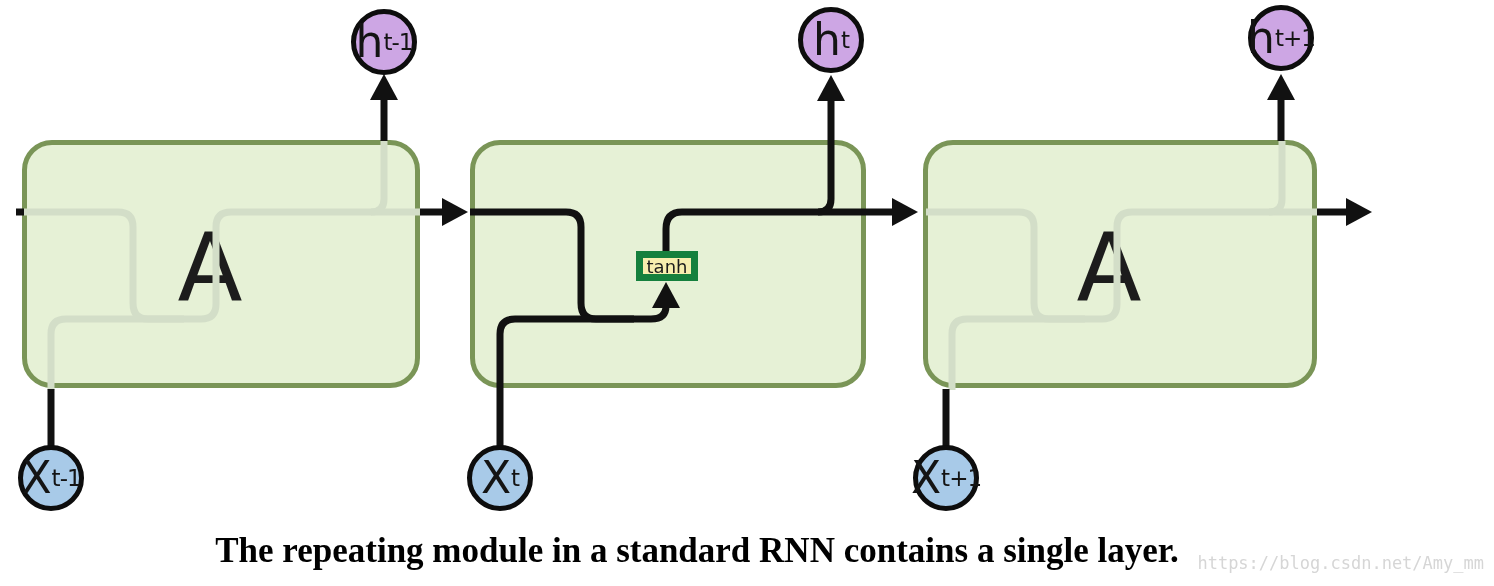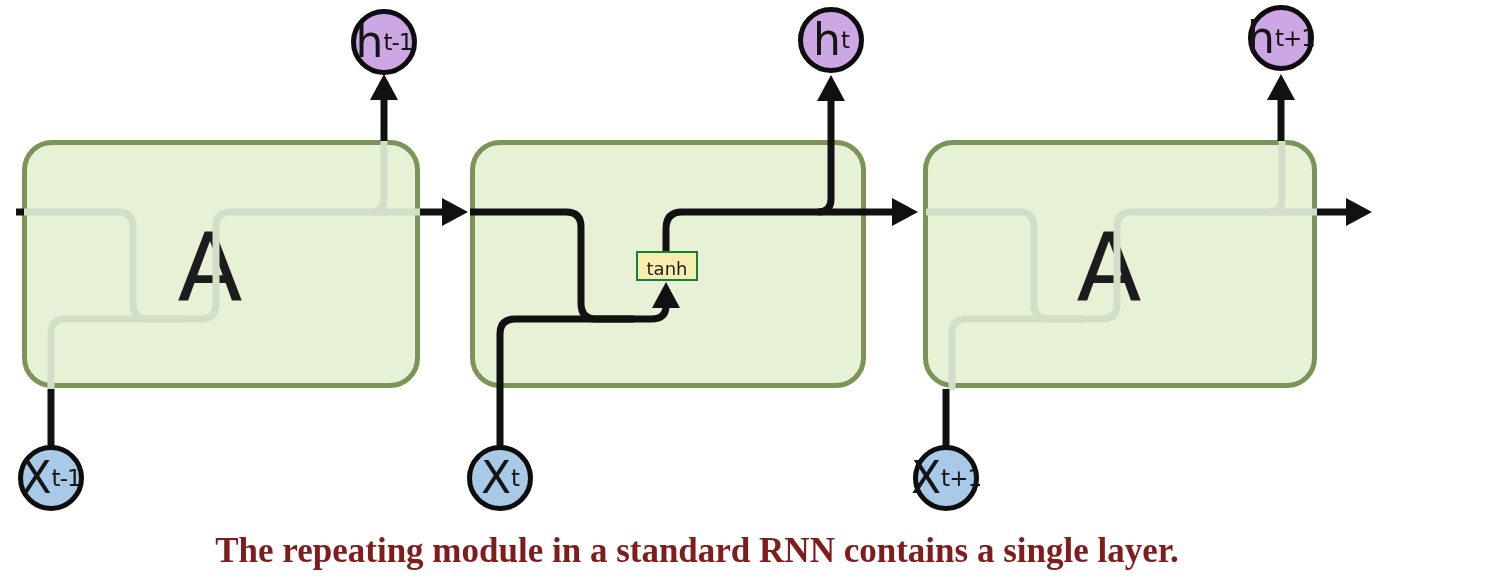--- a/index.html
+++ b/index.html
@@ -21,28 +21,28 @@
     position:absolute; width:66px; height:66px; border-radius:50%;
     border:5px solid #0d0d0d; box-sizing:border-box; z-index:3;
     display:flex; align-items:center; justify-content:center; white-space:nowrap;
   }
   .node.hidden-state { background:#cda6e4; }
   .node.input { background:#a8cae8; }
   .node .main { font-size:44px; color:#141414; line-height:1; }
   .node .sub  { font-size:23px; color:#141414; line-height:1; letter-spacing:-1px; }
   .tanh-box {
     position:absolute; left:636px; top:251px; width:62px; height:30px;
-    background:#f7eeae; border:2px solid #15803d; box-sizing:border-box;
-    display:flex; align-items:flex-end; justify-content:center; z-index:3;
+    background:#f7eeae; border:7px solid #15803d; box-sizing:border-box;
+    display:flex; align-items:center; justify-content:center; z-index:3;
     font-size:18px; color:#1c1c1c;
   }
   .caption {
     position:absolute; left:0; top:531px; width:1394px; text-align:center;
     font-family:"Liberation Serif", "DejaVu Serif", serif; font-weight:bold;
-    font-size:35px; color:#7f1d1d; z-index:4;
+    font-size:35px; color:#000000; z-index:4;
   }
   .watermark {
     position:absolute; right:10px; top:553px;
     font-family:"DejaVu Sans Mono", "Liberation Mono", monospace;
     font-size:17px; color:#d6d6d6; z-index:4;
   }
 </style>
 </head>
 <body>
 
@@ -120,14 +120,15 @@
     <span class="main">X</span>
     <span class="sub">t</span>
   </div>
   <div class="node input" style="left:913px; top:445px;">
     <span class="main">X</span>
     <span class="sub">t+1</span>
   </div>
 
   <div class="caption">The repeating module in a standard RNN contains a single layer.</div>
 
+  <div class="watermark">https://blog.csdn.net/Amy_mm</div>
 
 </div>
 
 </body></html>

